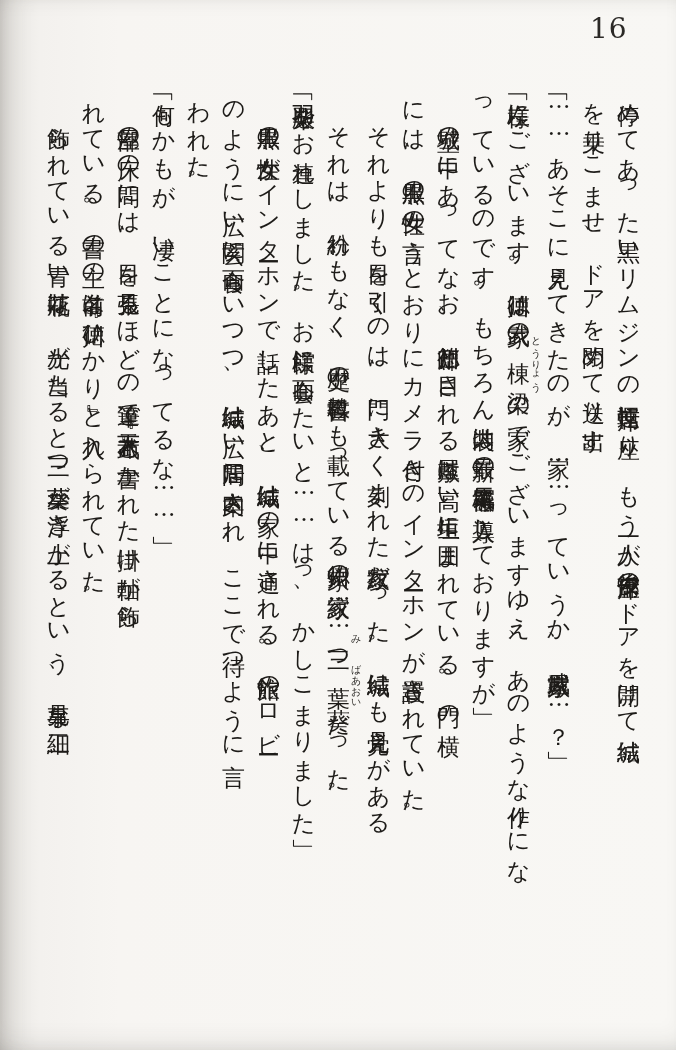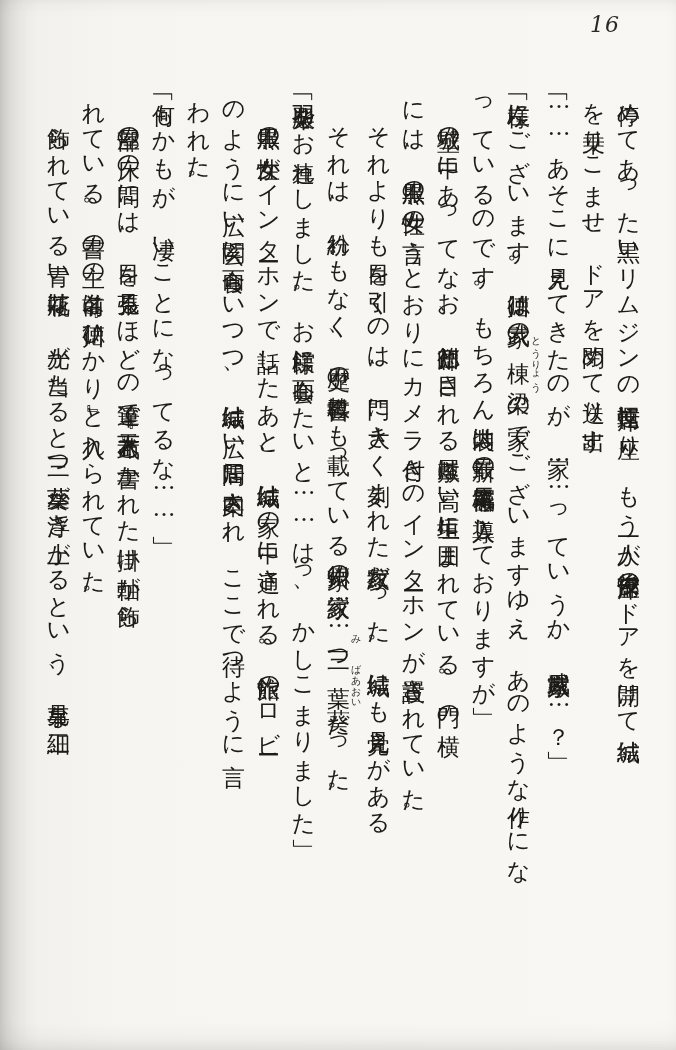--- a/index.html
+++ b/index.html
@@ -15,22 +15,21 @@
     box-shadow: inset 0 -18px 30px -22px rgba(60,55,50,0.25),
                 inset 22px 0 30px -24px rgba(60,55,50,0.35),
                 inset 0 14px 24px -20px rgba(60,55,50,0.12);
     font-family: "DejaVu Serif", "Liberation Serif", serif;
     color: #1d1b18;
   }
   .page-number {
     position: absolute;
     top: 12px;
     left: 590px;
-    font-size: 22px;
-    font-style: italic;
+    font-size: 28px;
     letter-spacing: 1px;
     color: #2b2926;
   }
   .text-block {
     position: absolute;
     top: 86px;
     right: 30px;
     height: 944px;
     writing-mode: vertical-rl;
     text-orientation: upright;

